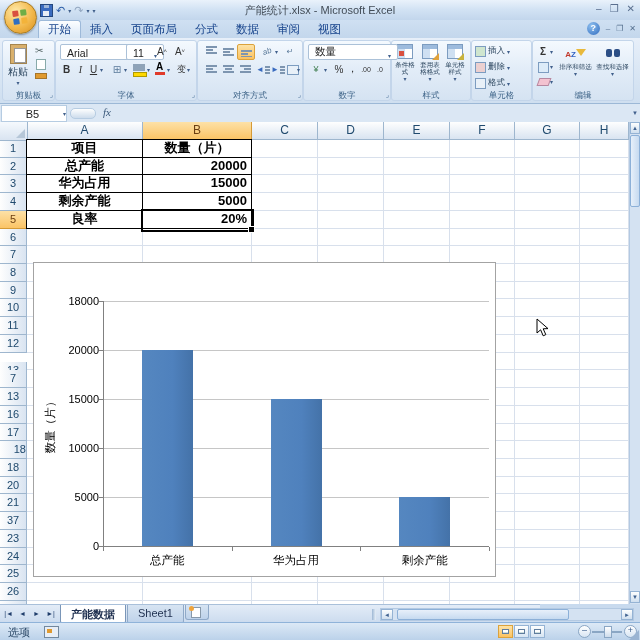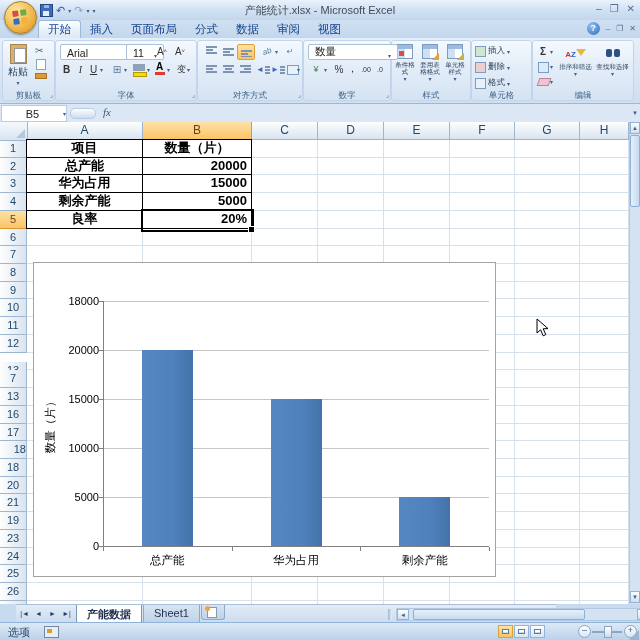--- a/index.html
+++ b/index.html
@@ -130,21 +130,21 @@
   #ylabel{font-size:11.5px;color:#000;transform:rotate(-90deg);transform-origin:center;white-space:nowrap}
 
   
   #vscroll{left:629px;top:122px;width:11px;height:482px;background:#d4e2f2;border-left:1px solid #b3c9e2}
   .sbtn{left:0;width:10px;height:12px;background:linear-gradient(#fdfefe,#cfdfef);
     border:1px solid #95b3d4;font-size:6px;color:#3f618f;text-align:center;line-height:11px;box-sizing:border-box}
   #vthumb{left:0;top:13px;width:10px;height:72px;background:linear-gradient(90deg,#e7f0fa,#c6daf0);
     border:1px solid #8cb0d8;border-radius:2px;box-sizing:border-box}
 
   
-  #sheetbar{left:16px;top:604px;width:540px;height:18px;
+  #sheetbar{left:0;top:604px;width:540px;height:18px;
     background:linear-gradient(#e3ecf7,#cbdbee);border-top:1px solid #a9c0da}
   #navbtns{left:2px;top:2px;display:flex;gap:1px}
   .nav{width:13px;height:13px;font-size:7px;color:#1f3d6b;text-align:center;line-height:13px}
   #stabs{left:60px;top:0;height:18px;display:flex;align-items:flex-start}
   .stab{font-size:11px;color:#1f3050;padding:2px 10px;height:14px;
     background:linear-gradient(#d7e4f2,#bed2ea);border:1px solid #8fa9c8;border-top:none;
     border-radius:0 0 3px 3px;margin-right:1px}
   .stab.active{background:#fff;font-weight:bold;border-color:#7a96b8}
   #ins-tab{width:22px;height:14px;background:linear-gradient(#d7e4f2,#bed2ea);
     border:1px solid #8fa9c8;border-top:none;border-radius:0 0 3px 3px;position:relative}
@@ -448,21 +448,21 @@
       <div class="rowhdr abs" style="top: 212.92px; height: 16.72px; line-height: 16.72px;">12</div>
       <div class="rowhdr abs" style="top: 240px; height: 16.72px; line-height: 16.72px;">13</div>
       <div class="rowhdr abs" style="top: 248.36px; height: 16.72px; line-height: 16.72px;">7</div>
       <div class="rowhdr abs" style="top: 266.08px; height: 16.72px; line-height: 16.72px;">13</div>
       <div class="rowhdr abs" style="top: 283.8px; height: 16.72px; line-height: 16.72px;">16</div>
       <div class="rowhdr abs" style="top: 301.52px; height: 16.72px; line-height: 16.72px;">17</div>
       <div class="rowhdr abs" style="top: 319.24px; height: 16.72px; line-height: 16.72px; text-align: right;">18</div>
       <div class="rowhdr abs" style="top: 336.96px; height: 16.72px; line-height: 16.72px;">18</div>
       <div class="rowhdr abs" style="top: 354.68px; height: 16.72px; line-height: 16.72px;">20</div>
       <div class="rowhdr abs" style="top: 372.4px; height: 16.72px; line-height: 16.72px;">21</div>
-      <div class="rowhdr abs" style="top: 390.12px; height: 16.72px; line-height: 16.72px;">19</div>
+      <div class="rowhdr abs" style="top: 390.12px; height: 16.72px; line-height: 16.72px;">37</div>
       <div class="rowhdr abs" style="top: 407.84px; height: 16.72px; line-height: 16.72px;">23</div>
       <div class="rowhdr abs" style="top: 425.56px; height: 16.72px; line-height: 16.72px;">24</div>
       <div class="rowhdr abs" style="top: 443.28px; height: 16.72px; line-height: 16.72px;">25</div>
       <div class="rowhdr abs" style="top: 461px; height: 16.72px; line-height: 16.72px;">26</div>
       <div class="rowhdr abs" style="top: 478.72px; height: 16.72px; line-height: 16.72px;">27</div>
     </div>
   <div id="corner" class="abs"></div>
   <div id="tablecells">
       <div class="abs" style="left: 26px; top: 17px; width: 1px; height: 89.6px; background: rgb(0, 0, 0);"></div>
       <div class="abs" style="left: 27px; top: 17px; width: 225px; height: 1px; background: rgb(0, 0, 0);"></div>

